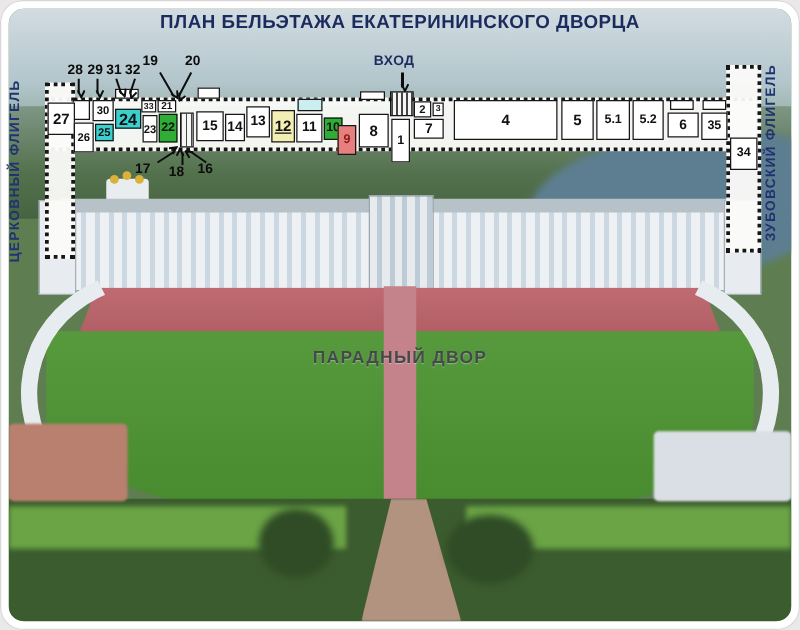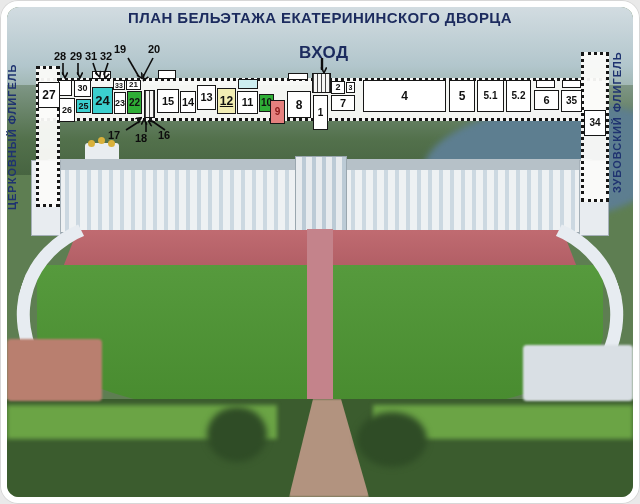--- a/index.html
+++ b/index.html
@@ -48,22 +48,22 @@
   .vlabel{position:absolute;writing-mode:vertical-rl;transform:rotate(180deg);
           font-weight:bold;font-size:11px;color:#1f3370;letter-spacing:1px;text-align:center;}
   .vlabel.left{left:6px;top:62px;height:150px;}
   .vlabel.right{left:611px;top:50px;height:144px;}
   .band{position:absolute;background:rgba(251,251,249,.95);border:3px dotted #161616;box-sizing:border-box;}
   .room{position:absolute;display:flex;align-items:center;justify-content:center;
         background:#fff;border:1.5px solid #161616;box-sizing:border-box;
         font-weight:bold;color:#111;line-height:1;}
   .hatch{background:repeating-linear-gradient(90deg,#444 0 1px,#f6f6f4 1px 4px) !important;}
   .callout{position:absolute;font-weight:bold;font-size:11px;color:#0d0d0d;}
-  .entr{position:absolute;left:299px;top:43px;width:48px;text-align:center;
-        font-weight:bold;font-size:17px;color:#1c2b5e;letter-spacing:.5px;}
+  .entr{position:absolute;left:299px;top:43px;width:48px;
+        font-weight:bold;font-size:11px;color:#1c2b5e;letter-spacing:.5px;}
   .court{position:absolute;left:0;right:0;top:277px;text-align:center;font-weight:bold;
          font-size:14px;color:#46494c;letter-spacing:1px;text-shadow:0 1px 1px rgba(255,255,255,.35);}
   svg.lines{position:absolute;left:0;top:0;pointer-events:none;}
 </style>
 </head>
 <body>
 
 <div class="stage">
 
   <div class="photo">
@@ -111,21 +111,21 @@
   <div class="room hatch" style="left:312px;top:73px;width:19px;height:20px"></div>
   <div class="room hatch" style="left:144px;top:90px;width:11px;height:28px"></div>
   <div class="room" style="left:238px;top:79px;width:20px;height:10px;background:#cdeef0"></div>
   <div class="room" style="left:536px;top:80px;width:19px;height:8px"></div>
   <div class="room" style="left:562px;top:80px;width:19px;height:8px"></div>
 
   <div class="room" style="left: 38px; top: 82px; width: 22px; height: 26px; font-size: 12px; background-color: rgb(255, 255, 255);">27</div>
   <div class="room" style="left: 74px; top: 80px; width: 17px; height: 17px; font-size: 9px; background-color: rgb(255, 255, 255);">30</div>
   <div class="room" style="left: 59px; top: 98px; width: 16px; height: 24px; font-size: 9px; background-color: rgb(255, 255, 255);">26</div>
   <div class="room" style="left: 76px; top: 99px; width: 15px; height: 14px; font-size: 9px; background-color: rgb(59, 207, 206);">25</div>
-  <div class="room" style="left: 92px; top: 87px; width: 21px; height: 27px; font-size: 13px; background-color: rgb(59, 207, 206); text-align: center;">24</div>
+  <div class="room" style="left: 92px; top: 87px; width: 21px; height: 16px; font-size: 13px; background-color: rgb(59, 207, 206); text-align: center;">24</div>
   <div class="room" style="left: 113px; top: 80px; width: 12px; height: 10px; font-size: 7px; background-color: rgb(255, 255, 255);">33</div>
   <div class="room" style="left: 126px; top: 80px; width: 15px; height: 10px; font-size: 8px; background-color: rgb(255, 255, 255);">21</div>
   <div class="room" style="left: 114px; top: 92px; width: 12px; height: 22px; font-size: 9px; background-color: rgb(255, 255, 255);">23</div>
   <div class="room" style="left: 127px; top: 91px; width: 15px; height: 23px; font-size: 10px; background-color: rgb(47, 174, 54);">22</div>
   <div class="room" style="left: 157px; top: 89px; width: 22px; height: 24px; font-size: 11px; background-color: rgb(255, 255, 255);">15</div>
   <div class="room" style="left: 180px; top: 91px; width: 16px; height: 22px; font-size: 11px; background-color: rgb(255, 255, 255);">14</div>
   <div class="room" style="left: 197px; top: 85px; width: 19px; height: 25px; font-size: 11px; background-color: rgb(255, 255, 255);">13</div>
   <div class="room" style="left: 217px; top: 88px; width: 19px; height: 26px; font-size: 12px; background-color: rgb(242, 238, 180); text-decoration: underline;">12</div>
   <div class="room" style="left: 237px; top: 91px; width: 21px; height: 23px; font-size: 11px; background-color: rgb(255, 255, 255);">11</div>
   <div class="room" style="left: 259px; top: 94px; width: 15px; height: 18px; font-size: 10px; background-color: rgb(47, 174, 54);">10</div>
@@ -147,20 +147,21 @@
   <div class="callout" style="left:70px;top:50px">29</div>
   <div class="callout" style="left:85px;top:50px">31</div>
   <div class="callout" style="left:100px;top:50px">32</div>
   <div class="callout" style="left:114px;top:43px">19</div>
   <div class="callout" style="left:148px;top:43px">20</div>
   <div class="callout" style="left:108px;top:129px">17</div>
   <div class="callout" style="left:135px;top:132px">18</div>
   <div class="callout" style="left:158px;top:129px">16</div>
 
   <div class="entr">ВХОД</div>
+  <div class="court">ПАРАДНЫЙ ДВОР</div>
 
   <svg class="lines" width="640" height="504" viewBox="0 0 640 504">
     <defs>
       <marker id="ah" markerWidth="7" markerHeight="7" refX="3.2" refY="5.2" orient="auto" markerUnits="userSpaceOnUse">
         <path d="M0.5,0.5 L6,3.2 L0.5,6" fill="none" stroke="#0d0d0d" stroke-width="1.6"></path>
       </marker>
     </defs>
     <g stroke="#0d0d0d" stroke-width="1.6" fill="none">
       <path d="M63,63 L63,75" marker-end="url(#ah)"></path>
       <path d="M78,63 L78,75" marker-end="url(#ah)"></path>

